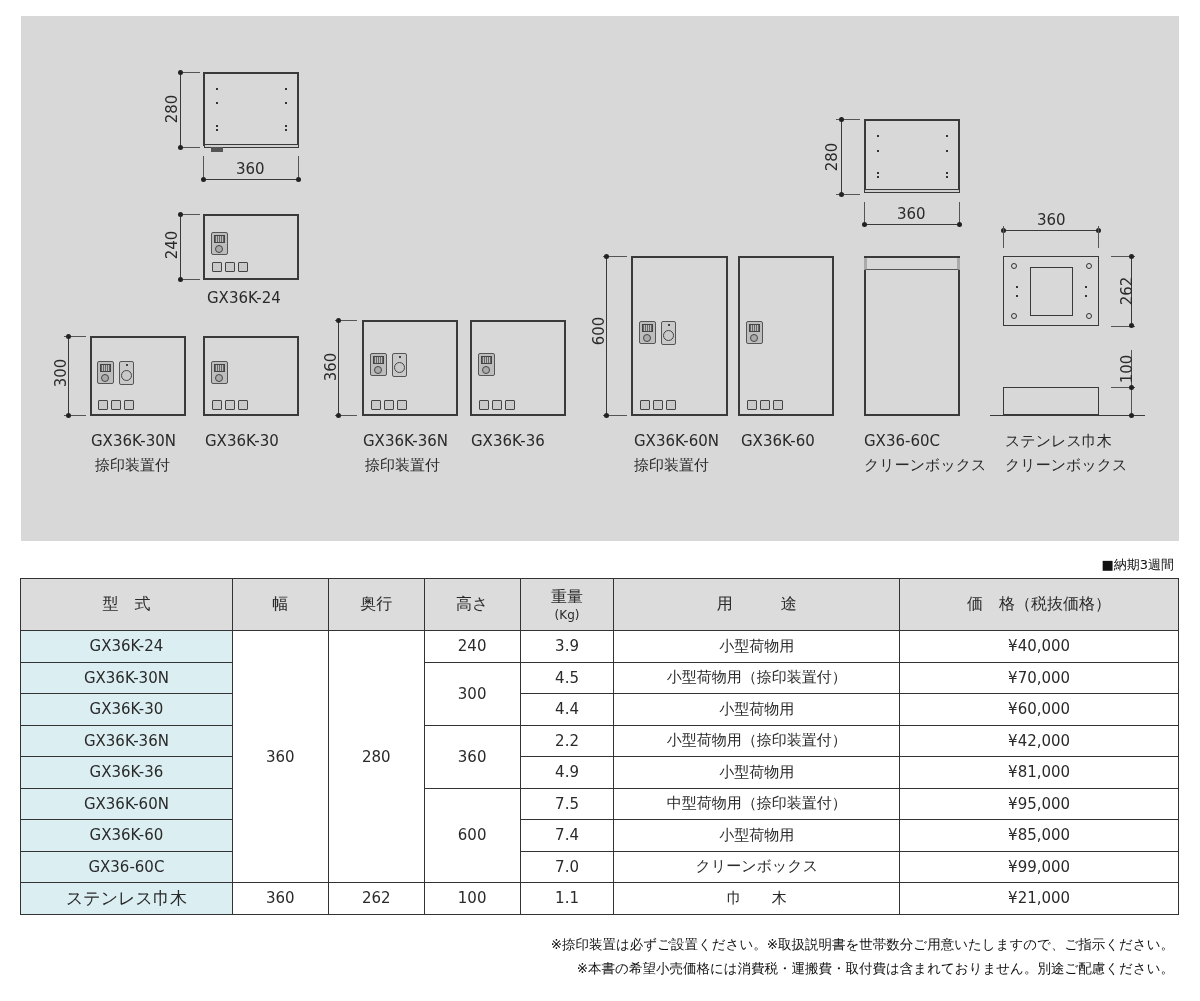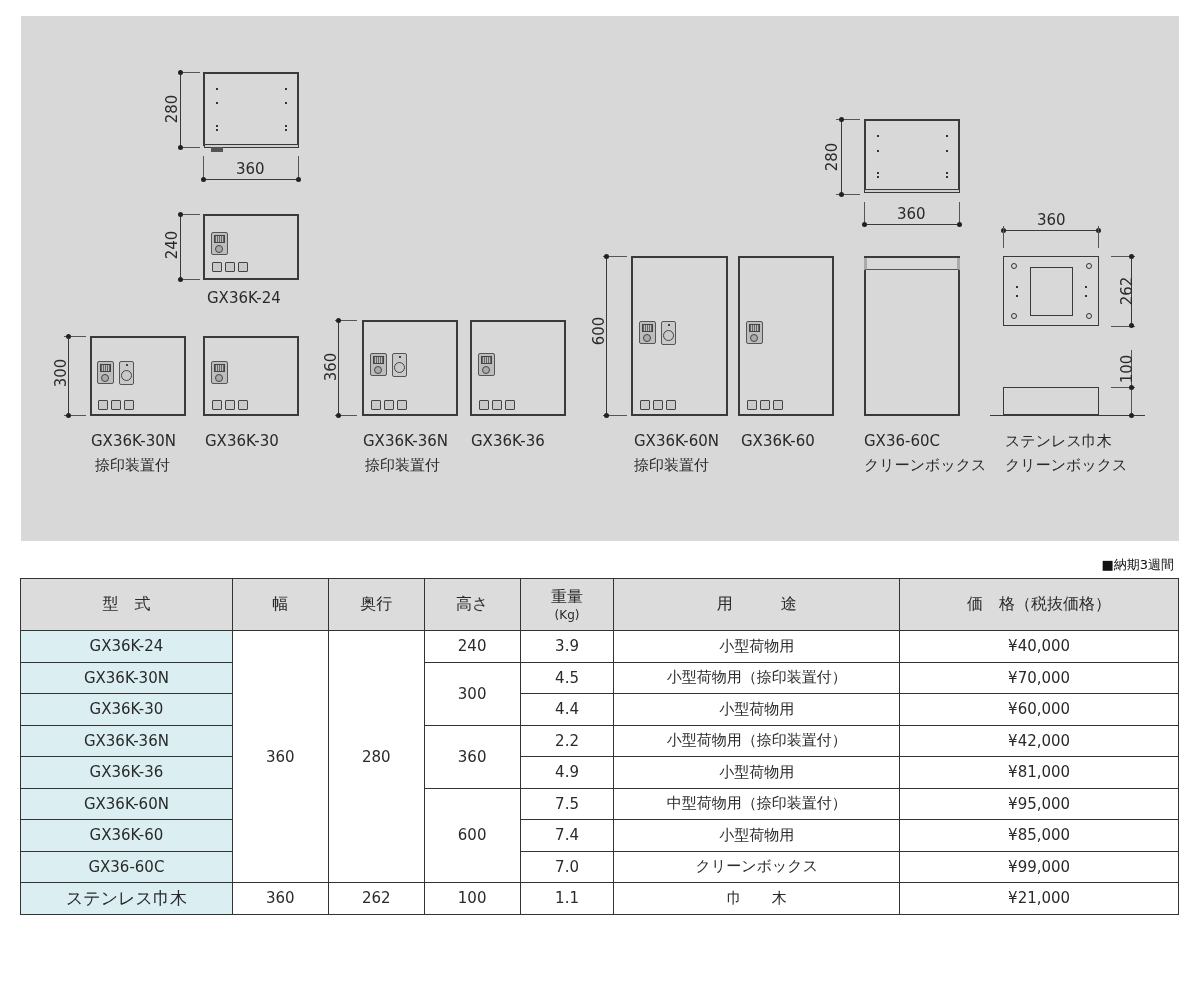--- a/index.html
+++ b/index.html
@@ -353,13 +353,15 @@
       <td>262</td>
       <td>100</td>
       <td>1.1</td>
       <td>巾　　木</td>
       <td>¥21,000</td>
     </tr>
   </tbody>
 </table>
 
 <div class="notes">
+  <div>※捺印装置は必ずご設置ください。※取扱説明書を世帯数分ご用意いたしますので、ご指示ください。</div>
+  <div>※本書の希望小売価格には消費税・運搬費・取付費は含まれておりません。別途ご配慮ください。</div>
 </div>
 
 </body></html>

